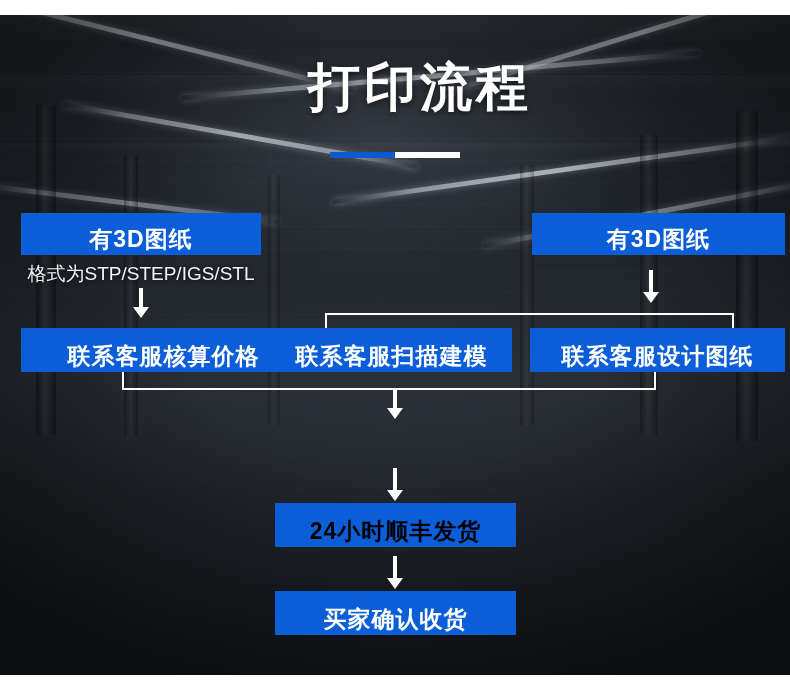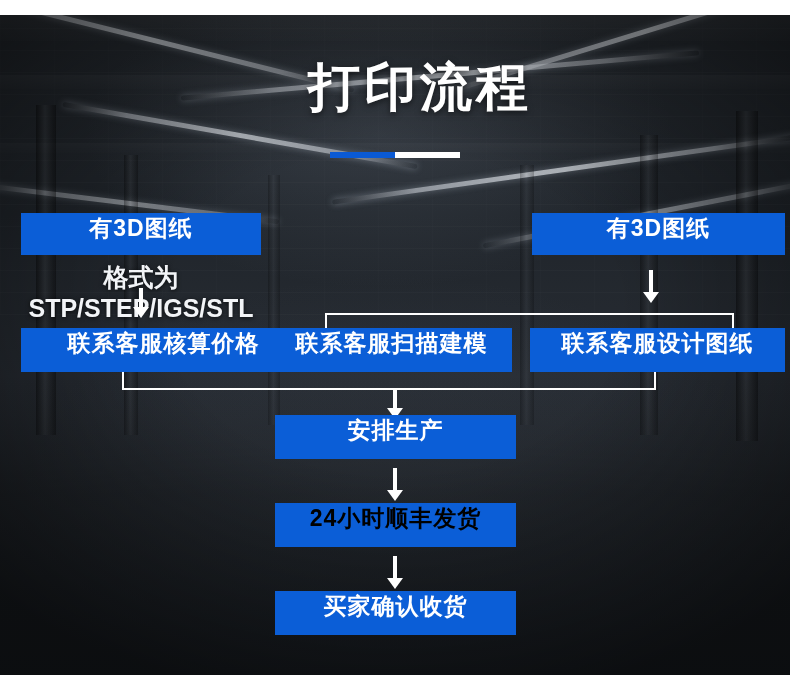--- a/index.html
+++ b/index.html
@@ -44,25 +44,25 @@
   
   #heading{position:absolute;left:0;top:58px;width:790px;text-align:center;padding-left:25px;}
   #title-cn{font-size:52px;line-height:58px;font-weight:bold;color:#ffffff;letter-spacing:4px;
     text-shadow:0 2px 6px rgba(0,0,0,.55);}
   #title-en{margin-top:10px;font-size:15px;letter-spacing:4.5px;color:#e8eaee;font-weight:bold;}
   #rule{position:absolute;left:330px;top:152px;width:130px;height:6px;display:flex;}
   #rule-blue{width:65px;height:6px;background:#0a5ad4;}
   #rule-white{width:65px;height:6px;background:#ffffff;}
 
   
-  .box{position:absolute;background:#0b5ed7;display:flex;align-items:flex-start;justify-content:center;
+  .box{position:absolute;background:#0b5ed7;display:flex;align-items:flex-end;justify-content:center;
        color:#ffffff;font-size:23px;font-weight:bold;letter-spacing:1px;}
   .box.accent{color:#000000;}
 
-  .caption{position:absolute;color:#f2f4f7;font-size:25px;font-weight:bold;text-align:center;
+  .caption{position:absolute;color:#f2f4f7;font-size:19px;font-weight:normal;text-align:center;
            text-shadow:0 1px 4px rgba(0,0,0,.7);}
 
   
   .arrow{position:absolute;width:16px;}
   .arrow .shaft{position:absolute;left:6px;top:0;width:4px;background:#ffffff;}
   .arrow .head{position:absolute;left:0;width:0;height:0;
      border-left:8px solid transparent;border-right:8px solid transparent;border-top:11px solid #ffffff;}
 
   .bracket{position:absolute;border:2px solid #ffffff;border-bottom:none;}
   .bracket.down{border:2px solid #ffffff;border-top:none;}
@@ -139,23 +139,20 @@
   <div class="box" style="left:530px;top:328px;width:255px;height:44px;">
     <span>联系客服设计图纸</span>
   </div>
 
   <div class="bracket down" style="left:122px;top:372px;width:530px;height:16px;"></div>
   <div class="arrow" style="left:387px;top:388px;height:32px;">
     <div class="shaft" style="height:21px;"></div>
     <div class="head" style="top:20px;"></div>
   </div>
 
-  <div class="box" style="left:275px;top:415px;width:241px;height:44px;">
-    <span>安排生产</span>
-  </div>
 
   <div class="arrow" style="left:387px;top:468px;height:34px;">
     <div class="shaft" style="height:23px;"></div>
     <div class="head" style="top:22px;"></div>
   </div>
 
   <div class="box accent" style="left:275px;top:503px;width:241px;height:44px;">
     <span>24小时顺丰发货</span>
   </div>
 

